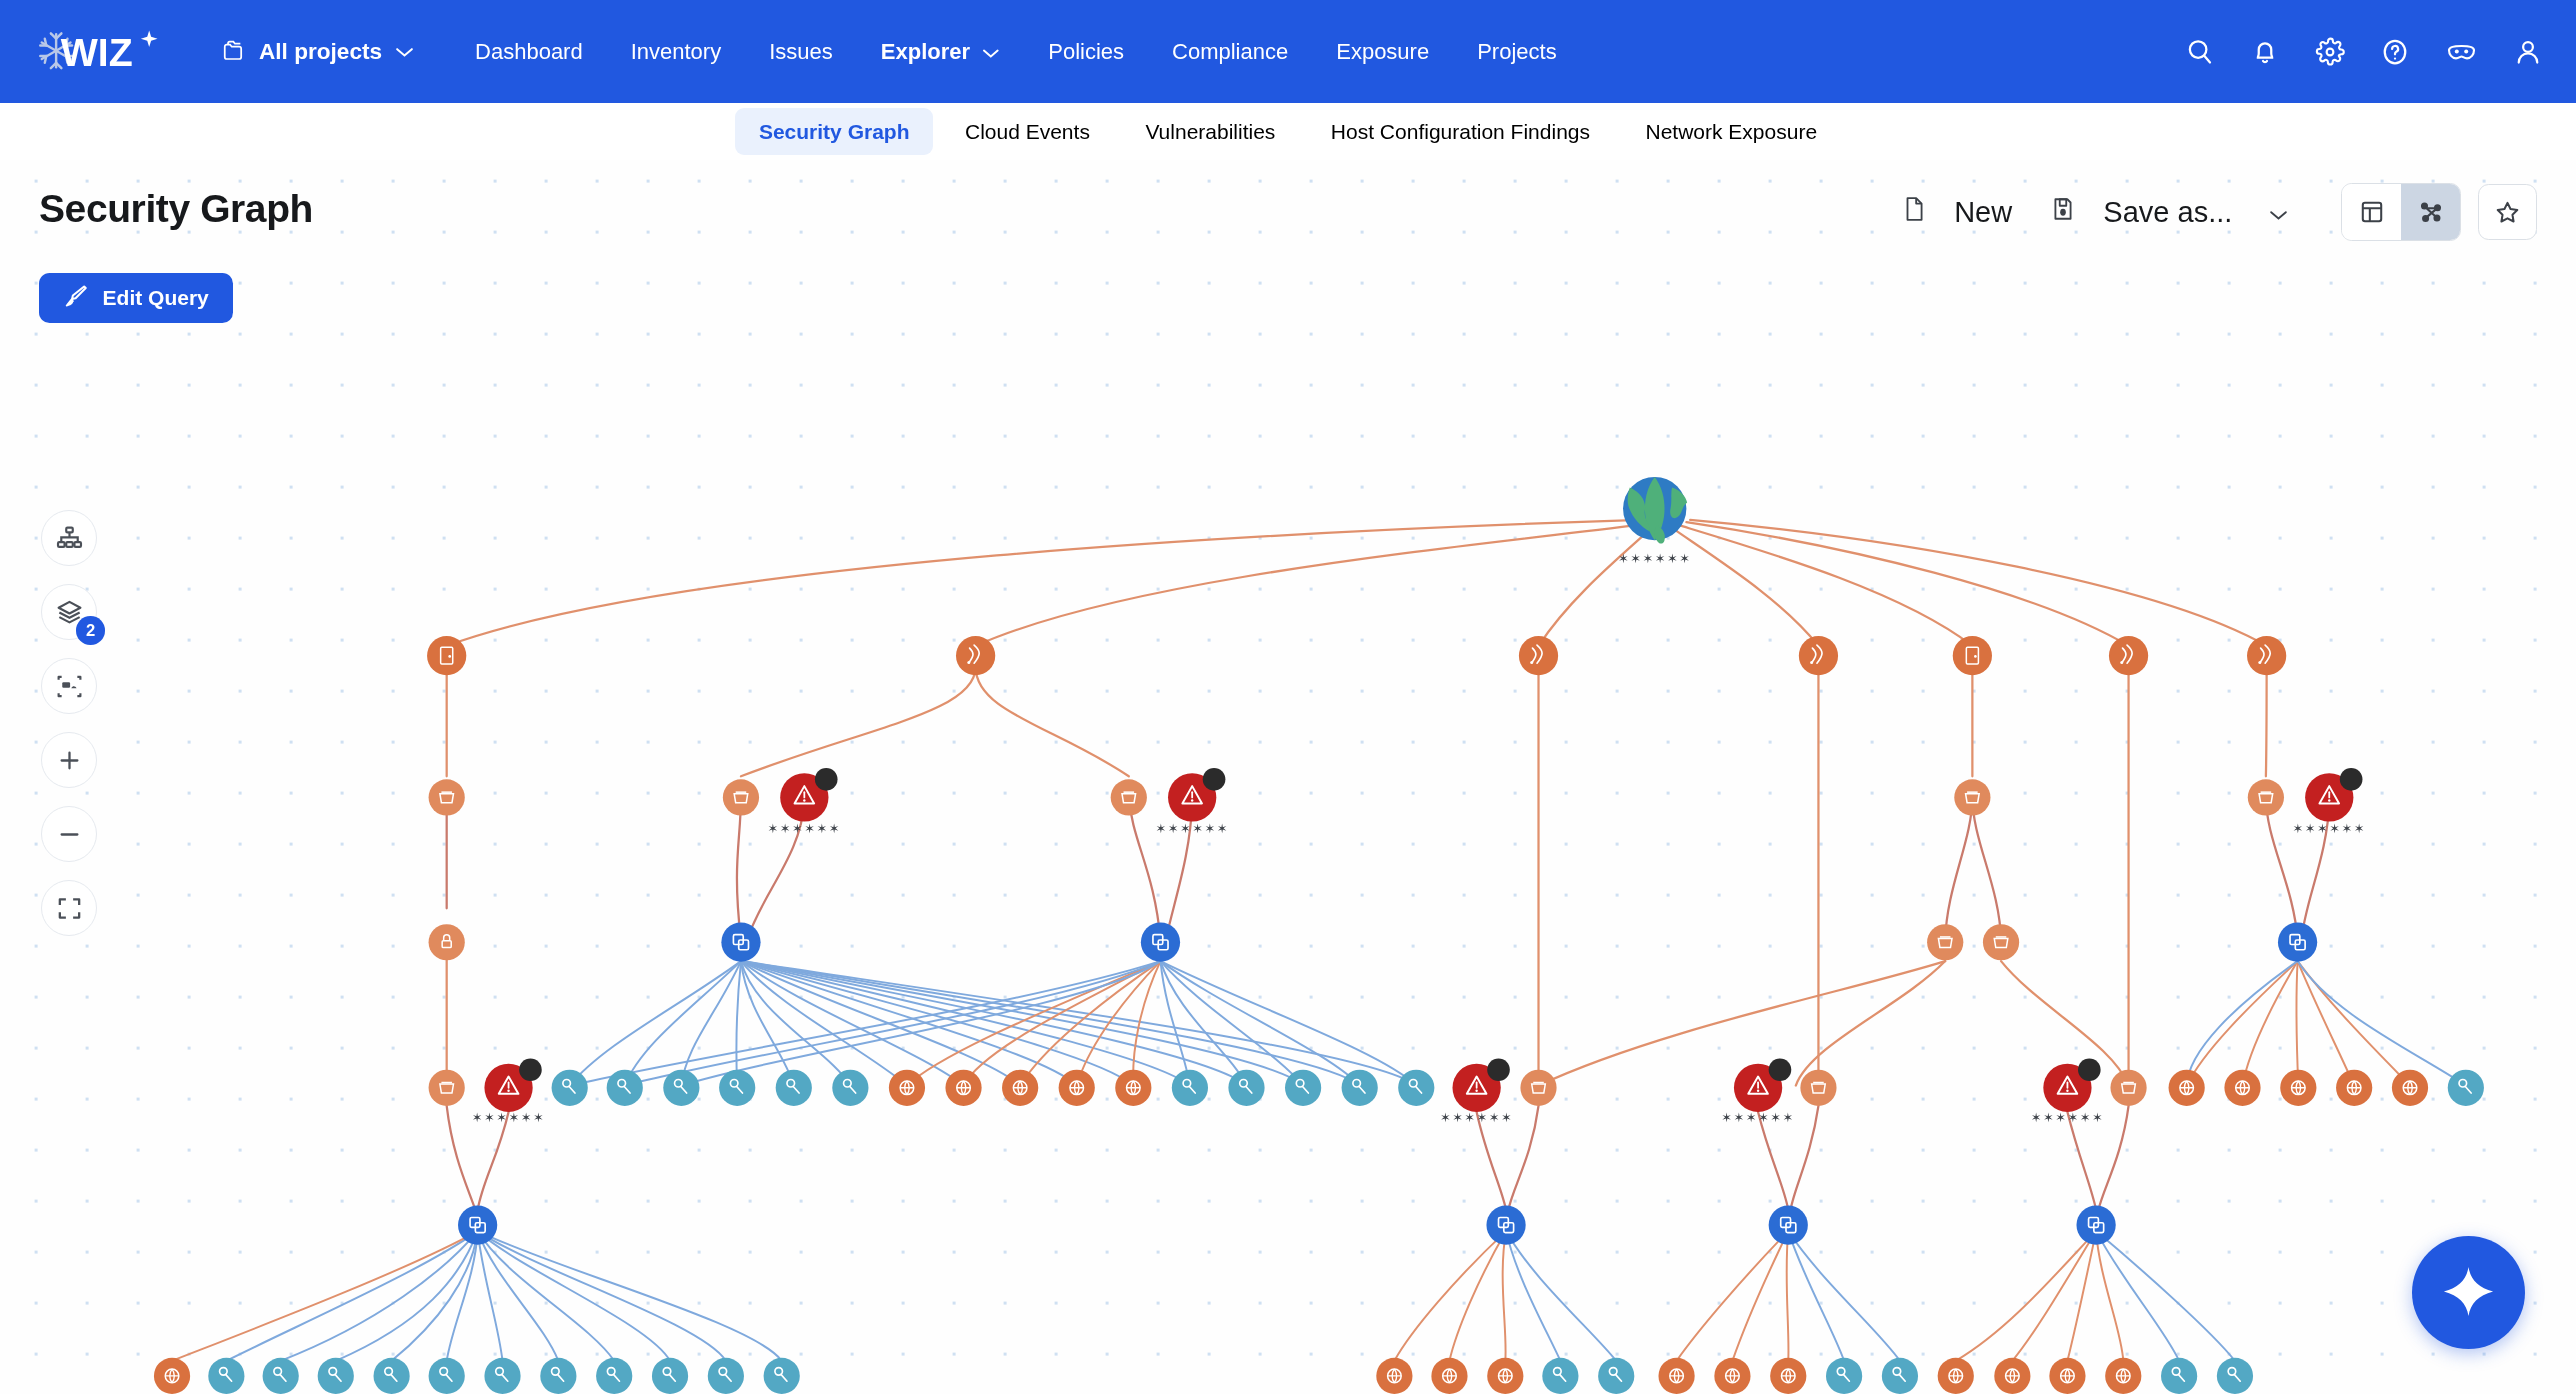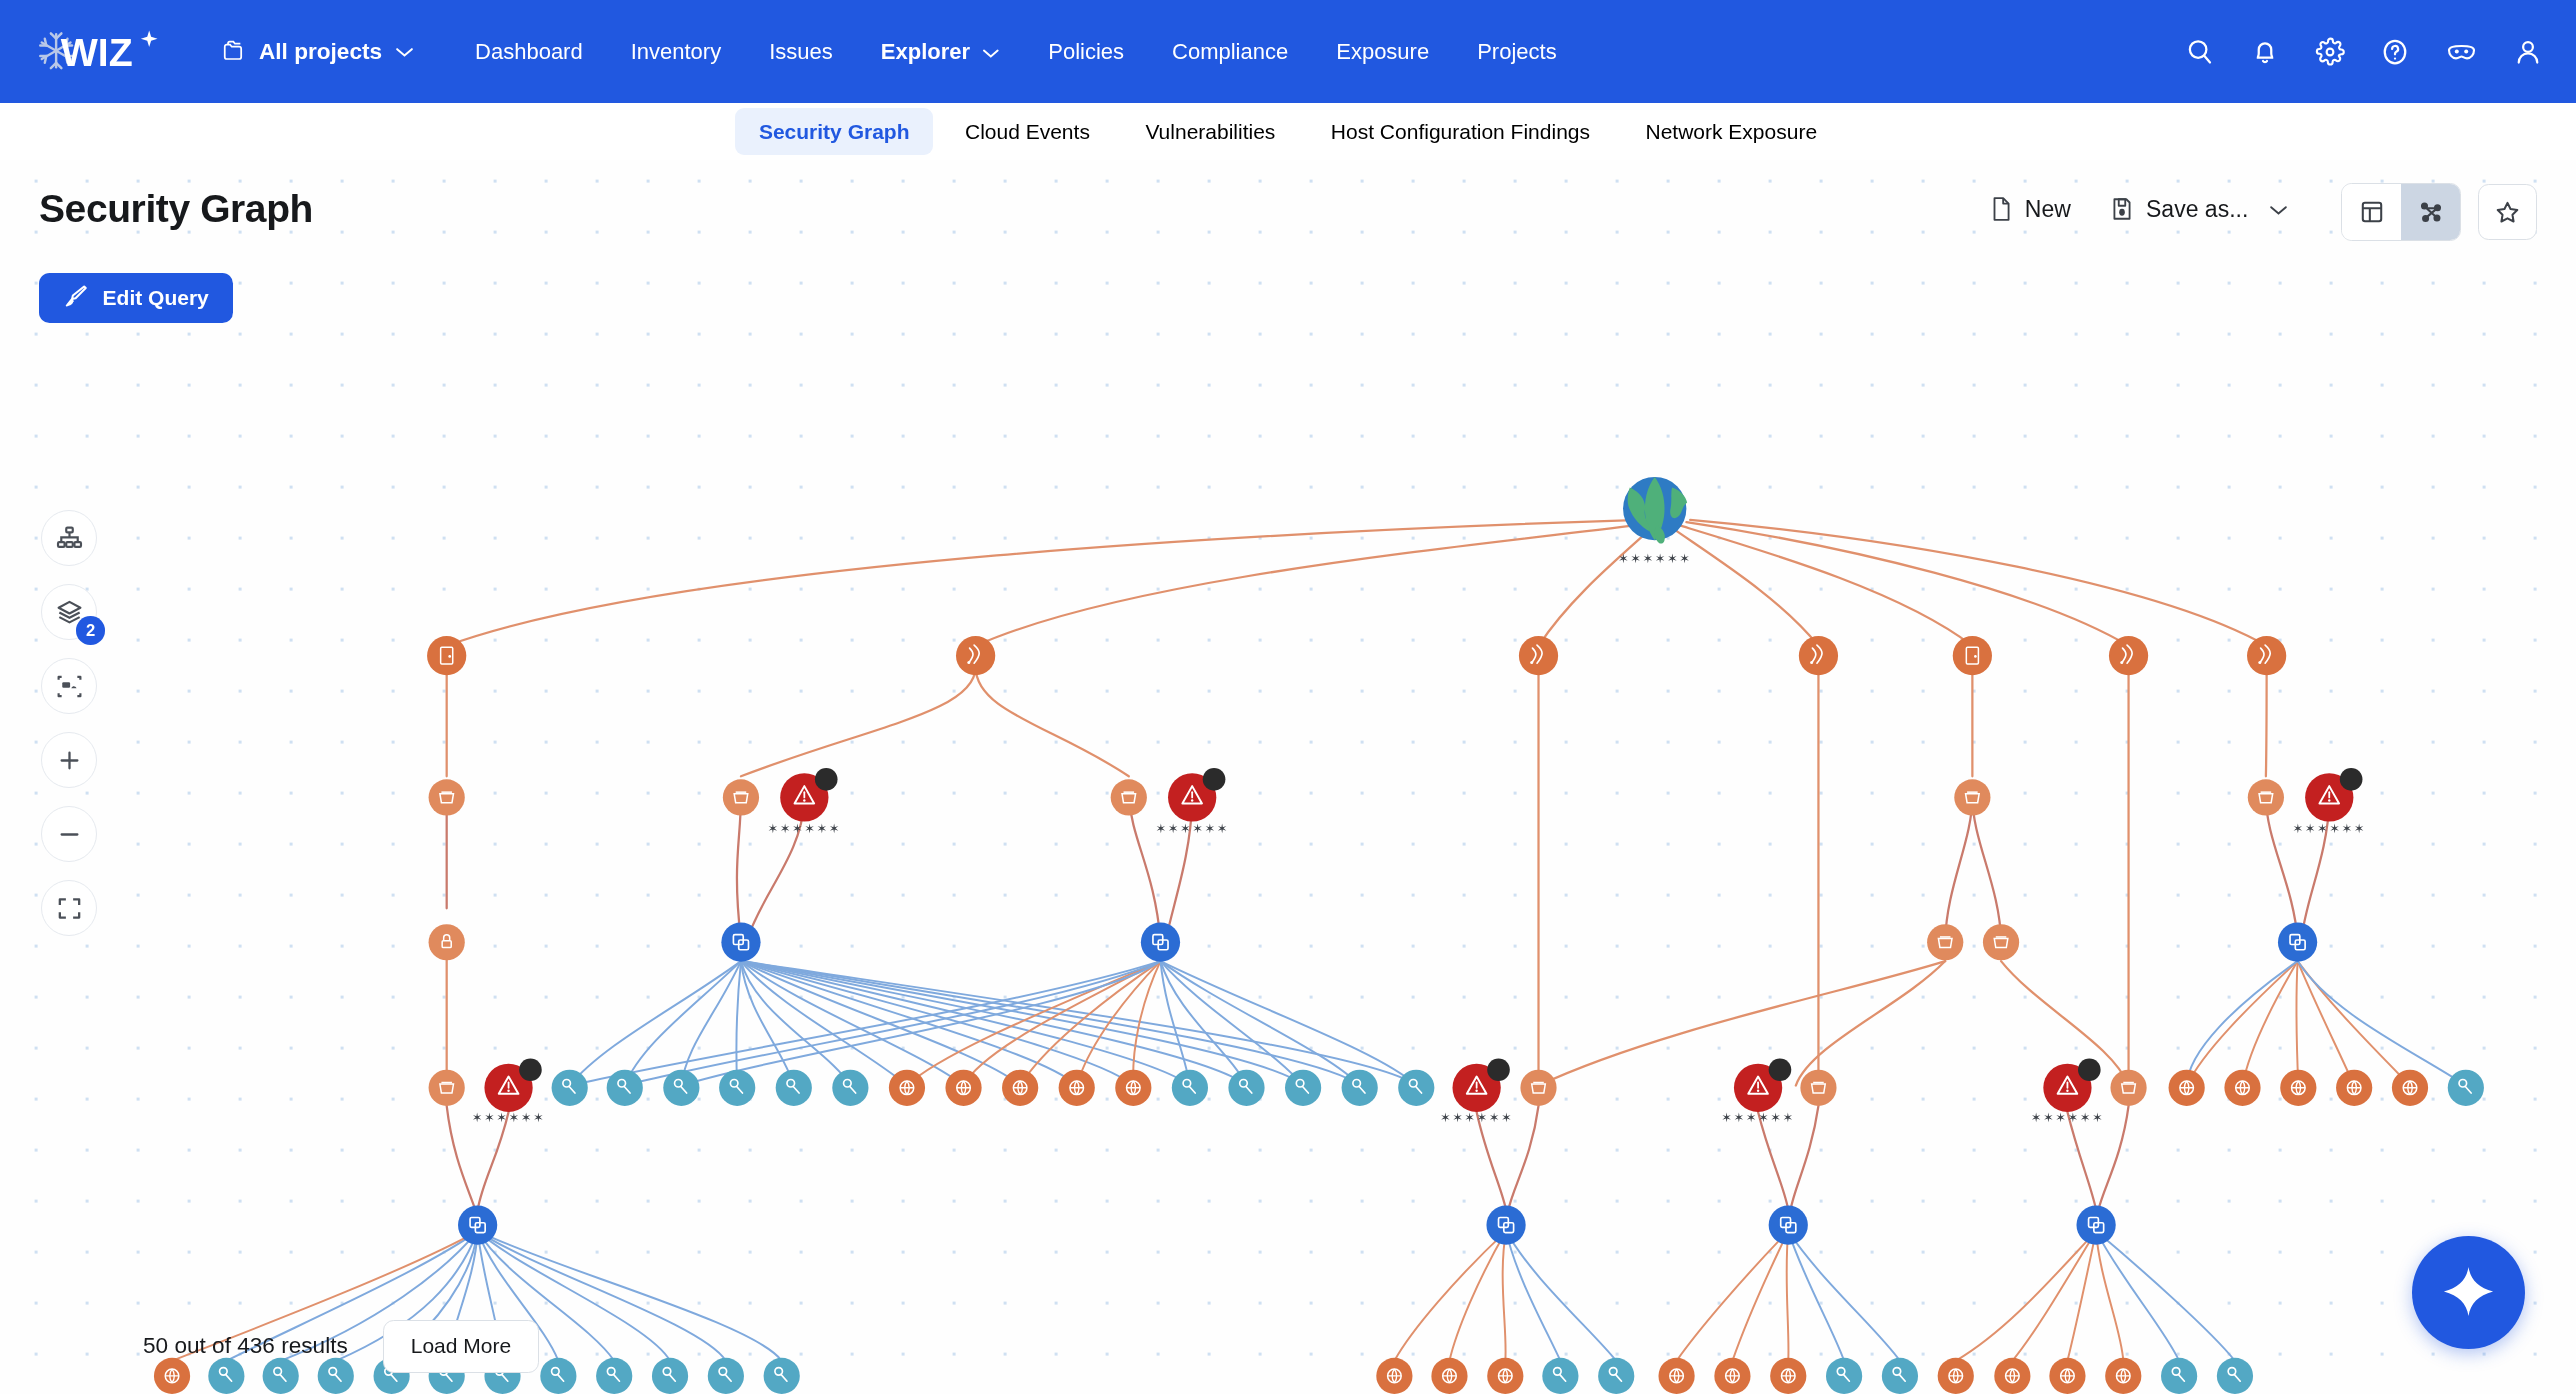--- a/index.html
+++ b/index.html
@@ -81,22 +81,22 @@
     font-size: 21px; font-weight: bold;
     font-family: "Liberation Sans", sans-serif;
     cursor: pointer;
   }
 
   .toolbar {
     position: absolute; right: 39px; top: 44px;
     display: flex; align-items: center; gap: 0;
   }
   .tbtn {
-    display: flex; align-items: flex-start; gap: 12px;
-    font-size: 23px; color: #17191c; cursor: pointer;
+    display: flex; align-items: flex-start; gap: 28px;
+    font-size: 29px; color: #17191c; cursor: pointer;
     padding: 10.6px 19.6px; background: none; border: none;
     font-family: "Liberation Sans", sans-serif;
   }
   .tbtn .chev { margin-left: 7.5px; }
   .segmented {
     display: flex; margin-left: 33px;
     border: 1.5px solid #dbe0e6; border-radius: 10.6px; overflow: hidden;
   }
   .seg {
     width: 59px; height: 56px;
@@ -1014,24 +1014,20 @@
           <path d="M5.5 12h13"></path>
         </svg>
     </div>
     <div class="rail-btn">
       <svg width="29" height="29" viewBox="0 0 24 24" fill="none" stroke="#4b5058" stroke-width="1.9" stroke-linejoin="round">
           <path d="M4 9V4.5h5M15 4.5h5V9M20 15v4.5h-5M9 19.5H4v-4.5"></path>
         </svg>
     </div>
   </div>
 
-  <div class="footer">
-    <span class="results-text">50 out of 436 results</span>
-    <button class="load-more">Load More</button>
-  </div>
 
   <div class="fab">
     <span>
       <svg width="59" height="59" viewBox="0 0 24 24">
           <path d="M12 2c.8 5.2 4 8.4 10 10-6 1.6-9.2 4.8-10 10-.8-5.2-4-8.4-10-10 6-1.6 9.2-4.8 10-10z" fill="#ffffff"></path>
         </svg>
     </span>
   </div>
 </div>
 

